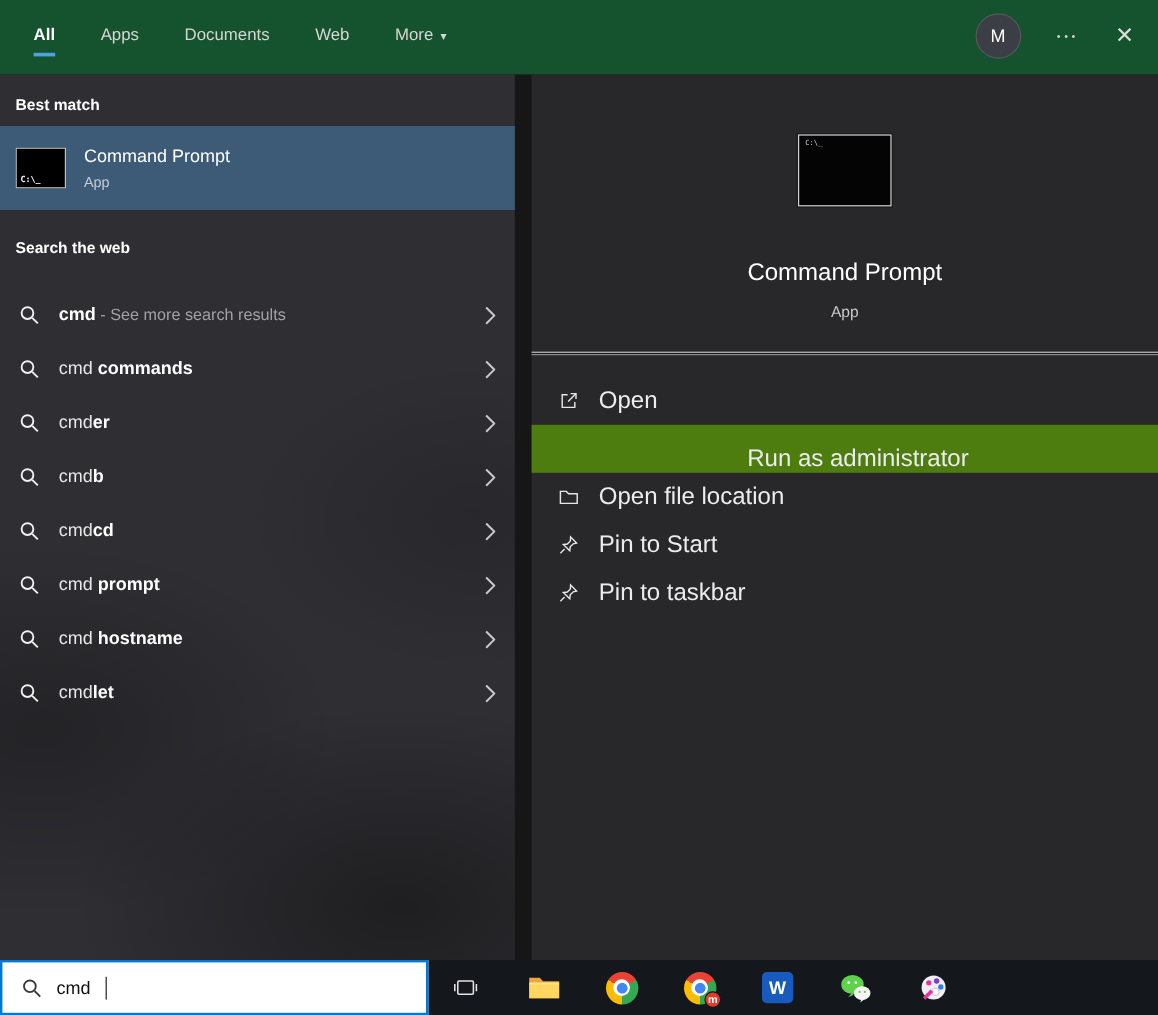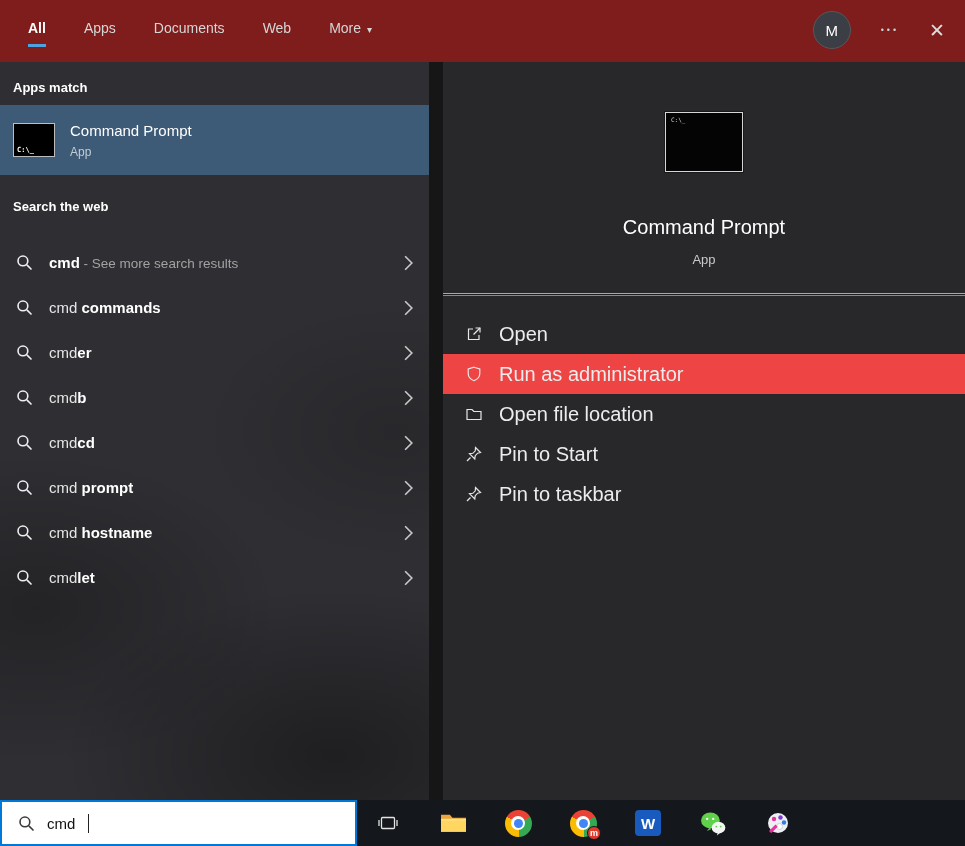--- a/index.html
+++ b/index.html
@@ -1,21 +1,21 @@
 <!DOCTYPE html>
 <html><head>
 <meta charset="utf-8">
 <style>
   * { margin:0; padding:0; box-sizing:border-box; }
   html,body { width:965px; height:846px; overflow:hidden; background:#161616;
               font-family:"Liberation Sans","DejaVu Sans",sans-serif; }
   .screen { position:relative; width:965px; height:846px; }
 
   
-  header { position:absolute; top:0; left:0; right:0; height:62px; background:#7f1d1d;
+  header { position:absolute; top:0; left:0; right:0; height:62px; background:#14532d;
            display:flex; align-items:flex-start; }
   .tabs { display:flex; gap:38px; padding:20px 0 0 28px; }
   .tab { color:#d6d6d6; font-size:14px; padding-bottom:8px; }
   .tab.active { color:#fff; font-weight:bold; border-bottom:3px solid #4da2e0; }
   .tab .arrow { font-size:10px; margin-left:6px; color:#d6d6d6; }
   .header-right { margin-left:auto; display:flex; align-items:center; gap:30px;
                   padding:11px 20px 0 0; }
   .avatar { width:38px; height:38px; border-radius:50%; background:#3b3e45; color:#fff;
             font-size:15px; display:flex; align-items:center; justify-content:center;
             border:1px solid #55585e; }
@@ -54,21 +54,21 @@
               border:1px solid #d6d6d6; position:relative; box-shadow:0 0 0 1px #19191b; }
   .big-icon span { position:absolute; top:3px; left:5px; color:#cfcfcf; font-size:6px;
                    font-family:"DejaVu Sans Mono",monospace; }
   .pv-title { margin-top:44px; font-size:20px; color:#fff; }
   .pv-sub { margin-top:13px; font-size:13px; color:#c9c9c9; }
   .divider { margin-top:26px; width:100%; height:3px;
              background:linear-gradient(#a8a8a8 0 1px, #1d1d1f 1px 2px, #8a8a8a 2px 3px); }
   .actions { width:100%; margin-top:18px; }
   .action { height:40px; display:flex; align-items:center; gap:16px; padding-left:22px;
             font-size:20px; color:#ececec; }
-  .action.highlighted { background:#ef4444; }
+  .action.highlighted { background:#4d7c0f;flex-direction:column; }
 
   
   .taskbar { position:absolute; left:0; right:0; bottom:0; height:46px; background:#14171b;
              display:flex; align-items:center; }
   .searchbox { width:357px; height:46px; background:#fff; border:2px solid #0078d7;
                display:flex; align-items:center; gap:12px; padding-left:16px; flex:none; }
   .sb-text { font-size:15px; color:#111; }
   .caret { width:1px; height:19px; background:#222; margin-left:1px; }
   .tb-icons { display:flex; align-items:center; gap:37px; margin-left:17px; }
   .tb-icon { width:28px; height:28px; display:flex; align-items:center; justify-content:center;
@@ -99,21 +99,21 @@
       <div class="tab"><span>More</span><span class="arrow">▾</span></div>
     </nav>
     <div class="header-right">
       <div class="avatar">M</div>
       <div class="ellipsis">•••</div>
       <div class="close">✕</div>
     </div>
   </header>
 
   <section class="left-panel">
-    <div class="section-label">Apps match</div>
+    <div class="section-label">Best match</div>
 
     <div class="best-match">
       <div class="cmd-icon-sm">
           <span>C:\_</span>
         </div>
       <div class="bm-text">
         <div class="bm-title">Command Prompt</div>
         <div class="bm-sub">App</div>
       </div>
     </div>

